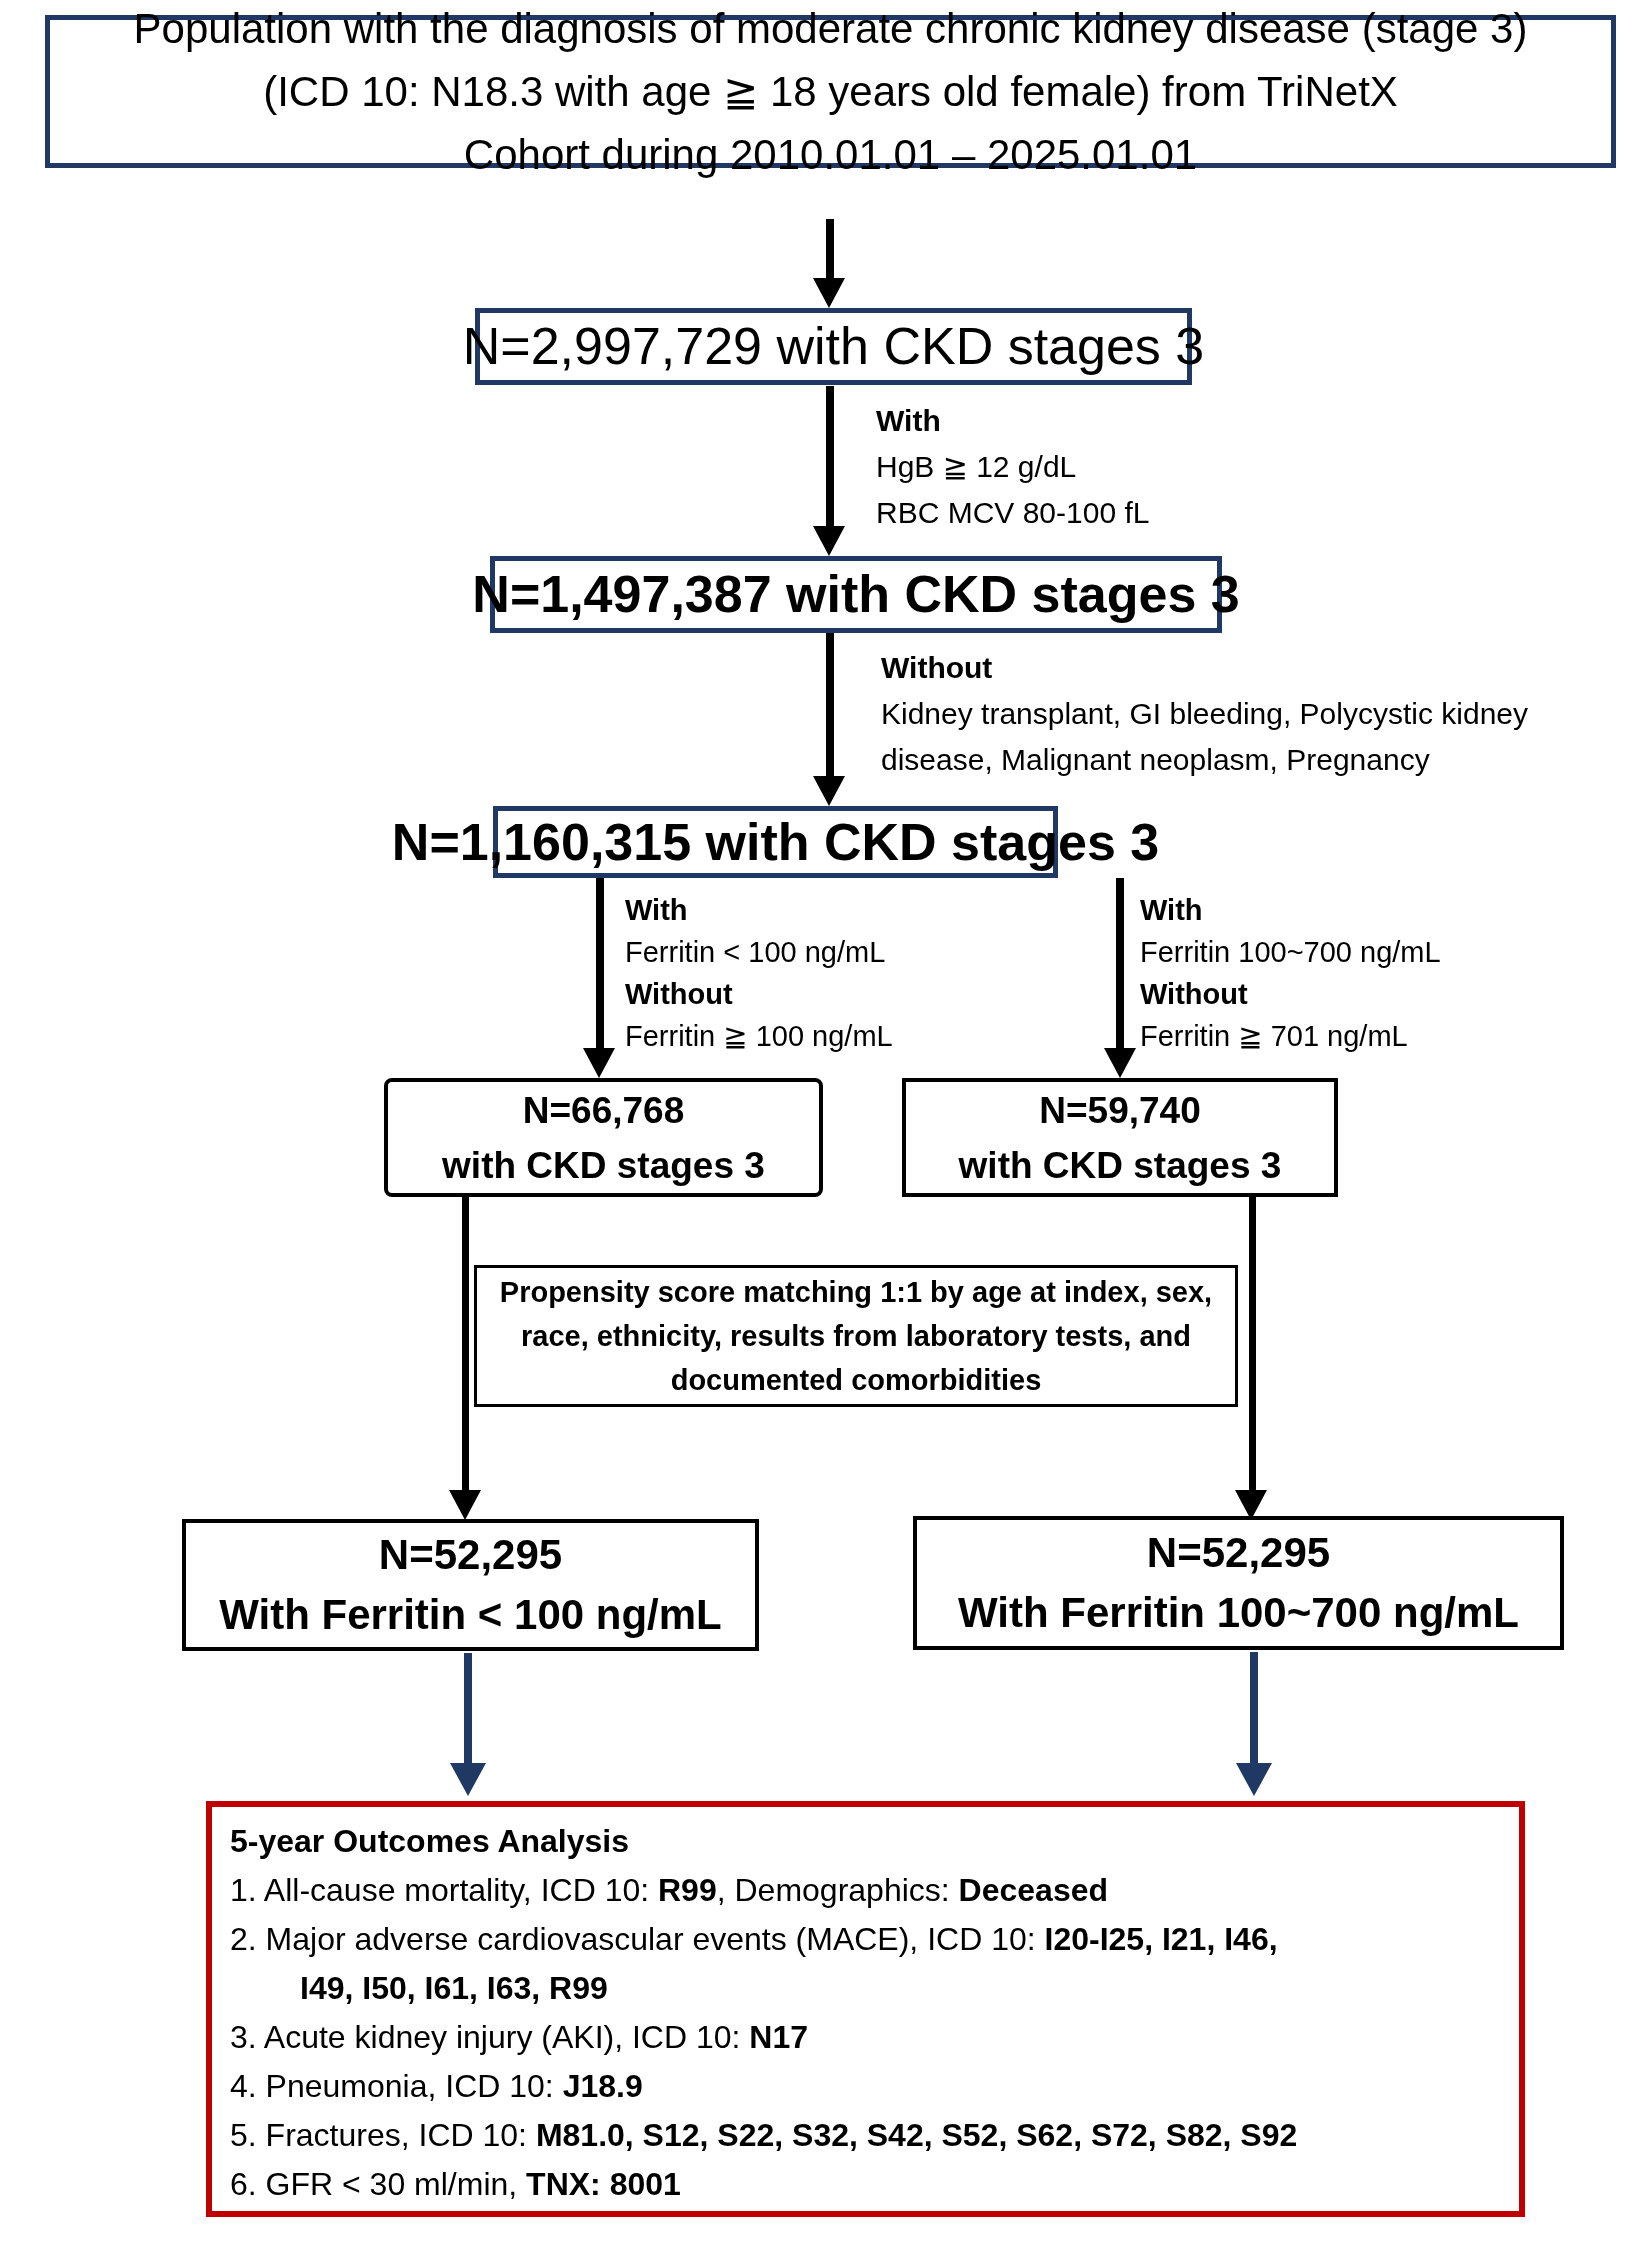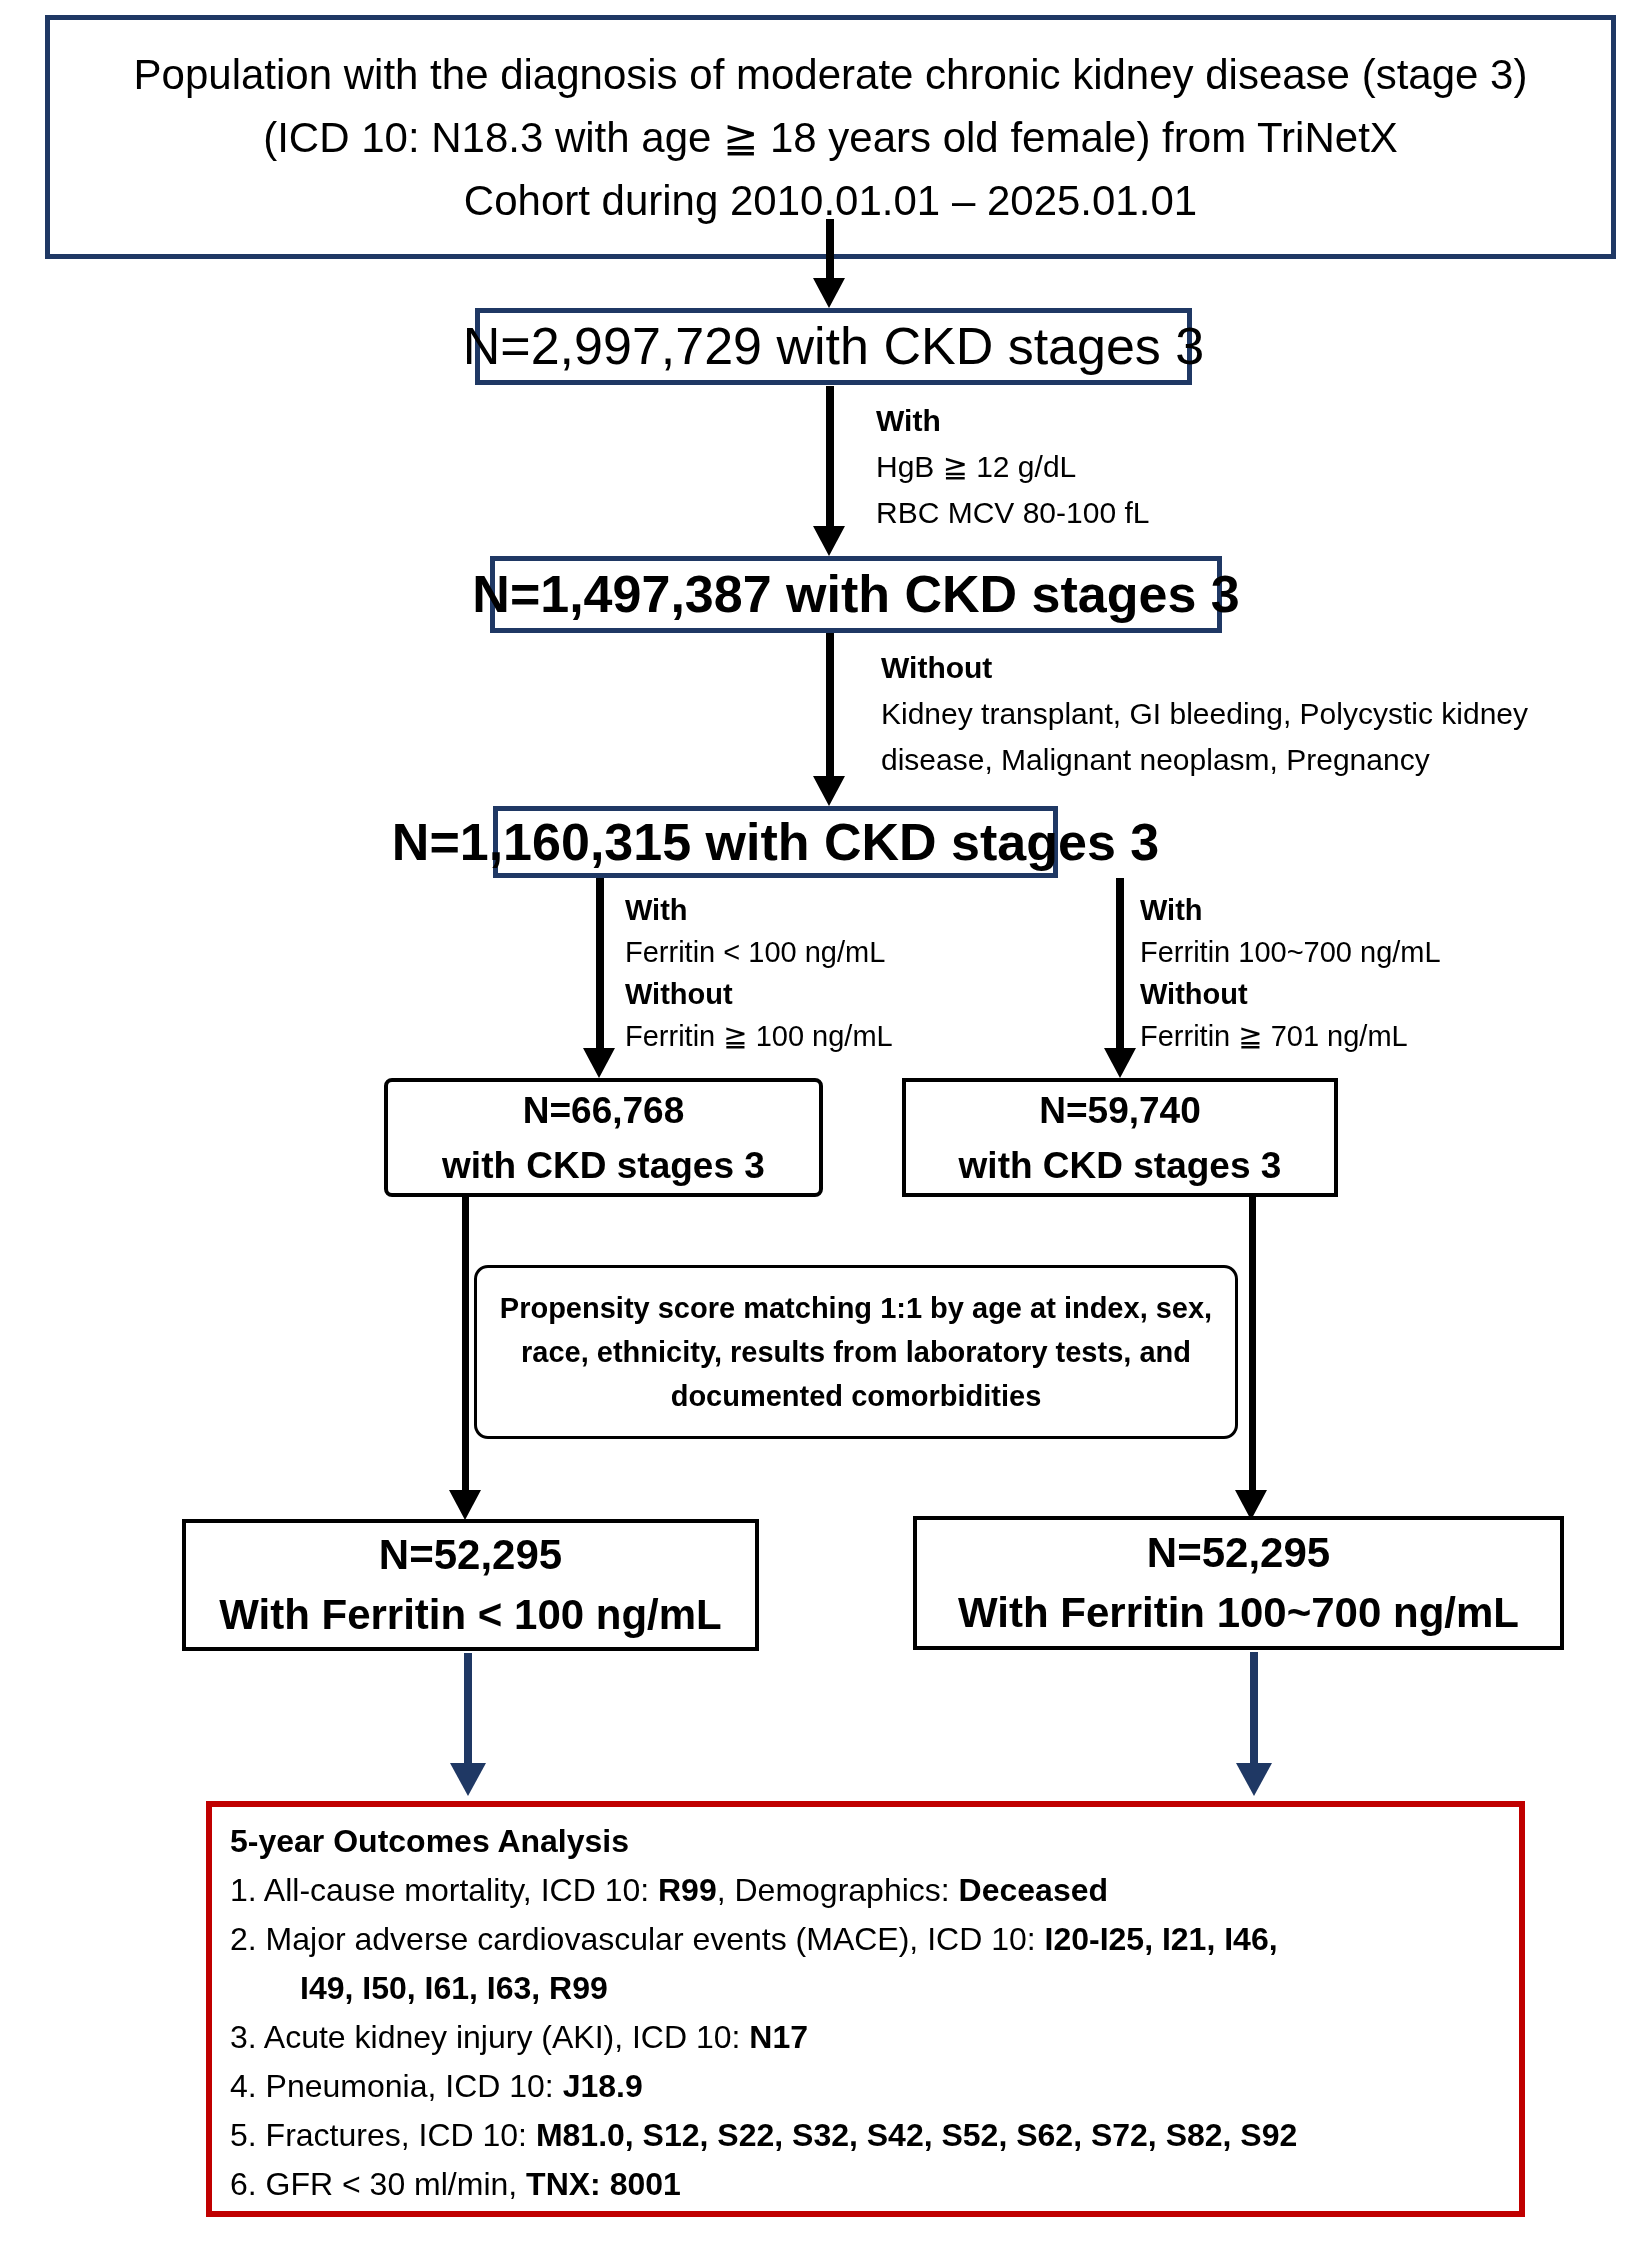--- a/index.html
+++ b/index.html
@@ -31,21 +31,21 @@
             font-size:32px;line-height:49px;padding:9.5px 18px;}
   .outcomes .heading{font-weight:700;}
   .outcomes .indent{padding-left:70px;}
   b{font-weight:700;margin-top:15px;}
 </style>
 </head>
 <body>
 
 <div class="canvas">
 
-  <div class="node navy-border title-box" style="left:45px;top:15px;width:1571px;height:244px;">
+  <div class="node navy-border title-box" style="left:45px;top:15px;width:1571px;height:153px;">
     <div>Population with the diagnosis of moderate chronic kidney disease (stage 3)</div>
     <div>(ICD 10: N18.3 with age ≧ 18 years old female) from TriNetX</div>
     <div>Cohort during 2010.01.01 – 2025.01.01</div>
   </div>
 
   <div class="vline" style="left:826px;top:219px;width:7.7px;height:61px;"></div>
   <div class="ahead" style="left:813px;top:278px;"></div>
 
   <div class="node navy-border n-box" style="left:475px;top:308px;width:717px;height:77px;">
     <div>N=2,997,729 with CKD stages 3</div>
@@ -100,21 +100,21 @@
   <div class="node black-border two-line" style="left:902px;top:1078px;width:436px;height:119px;">
     <div>N=59,740</div>
     <div>with CKD stages 3</div>
   </div>
 
   <div class="vline" style="left:462px;top:1197px;width:6.6px;height:294px;"></div>
   <div class="ahead" style="left:449px;top:1490px;"></div>
   <div class="vline" style="left:1249px;top:1197px;width:6.6px;height:294px;"></div>
   <div class="ahead" style="left:1235px;top:1490px;"></div>
 
-  <div class="node thin-black-border psm-box" style="left:474px;top:1265px;width:764px;height:174px;border-radius:14px;">
+  <div class="node thin-black-border psm-box" style="left:474px;top:1265px;width:764px;height:142px;">
     <div>Propensity score matching 1:1 by age at index, sex,</div>
     <div>race, ethnicity, results from laboratory tests, and</div>
     <div>documented comorbidities</div>
   </div>
 
   <div class="node black-border result-box" style="left:182px;top:1519px;width:577px;height:132px;">
     <div>N=52,295</div>
     <div>With Ferritin &lt; 100 ng/mL</div>
   </div>
   <div class="node black-border result-box" style="left:913px;top:1516px;width:651px;height:134px;">

